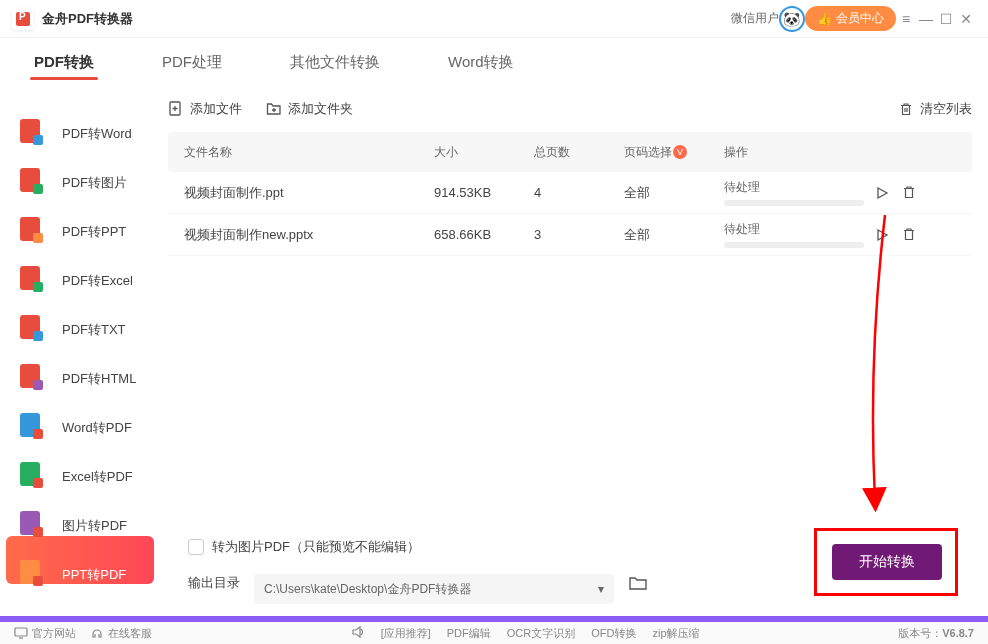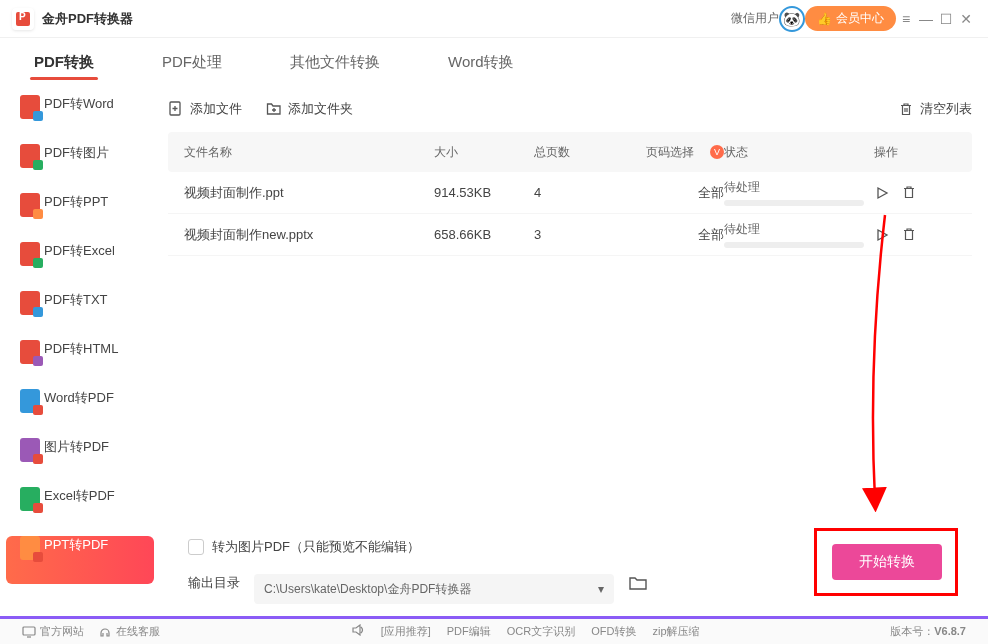--- a/index.html
+++ b/index.html
@@ -19,21 +19,21 @@
 
 
 .tabs { height: 48px; display: flex; align-items: center; padding: 0 30px; gap: 60px; }
 .tab { font-size: 15px; color: #666; cursor: pointer; padding: 10px 4px; position: relative; }
 .tab.active { color: #333; font-weight: bold; }
 .tab.active::after { content: ""; position: absolute; bottom: 2px; left: 0; right: 0; height: 3px; background: #e74c3c; border-radius: 2px; }
 
 
 .main { display: flex; height: 530px; }
 .sidebar { width: 160px; padding: 8px 0; }
-.side-item { height: 48px; display: flex; align-items: flex-start; padding: 0 14px; gap: 4px; cursor: pointer; font-size: 13px; color: #444; border-radius: 6px; margin: 1px 6px; }
+.side-item { height: 48px; display: flex; align-items: flex-end; padding: 0 14px; gap: 22px; cursor: pointer; font-size: 13px; color: #444; border-radius: 6px; margin: 1px 6px; }
 .side-item.active { background: linear-gradient(90deg, #ff6b4a, #ff4757); color: #fff; }
 .file-icon { width: 20px; height: 24px; border-radius: 3px; position: relative; display: flex; align-items: center; justify-content: center; font-size: 8px; color: #fff; font-weight: bold; }
 .fi-red { background: #e74c3c; }
 .fi-blue { background: #3498db; }
 .fi-purple { background: #9b59b6; }
 .fi-green { background: #27ae60; }
 .fi-orange { background: #ff8c42; }
 .file-icon::after { content: ""; position: absolute; bottom: -2px; right: -3px; width: 10px; height: 10px; border-radius: 2px; }
 .fi-sub-blue::after { background: #3498db; }
 .fi-sub-green::after { background: #27ae60; }
@@ -46,45 +46,45 @@
 .toolbar { height: 46px; display: flex; align-items: center; gap: 24px; }
 .tool-btn { display: flex; align-items: center; gap: 6px; font-size: 13px; color: #444; cursor: pointer; }
 .tool-btn.right { margin-left: auto; }
 .icon-box { width: 16px; height: 16px; display: flex; align-items: center; justify-content: center; }
 
 
 .table-head { height: 40px; background: #f7f7f7; display: flex; align-items: center; padding: 0 16px; font-size: 12px; color: #666; border-radius: 4px; }
 .col-name { width: 250px; }
 .col-size { width: 100px; }
 .col-pages { width: 90px; }
-.col-select { width: 100px; display: flex; align-items: center; gap: 16px; justify-content: flex-end; }
+.col-select { width: 100px; display: flex; align-items: center; gap: 1px; }
 .col-status { width: 150px; }
 .col-ops { flex: 1; }
 .badge { width: 14px; height: 14px; background: #ff6b4a; border-radius: 50%; display: inline-flex; align-items: center; justify-content: center; color: #fff; font-size: 9px; }
 
 .table-row { height: 42px; display: flex; align-items: center; padding: 0 16px; font-size: 13px; color: #444; border-bottom: 1px solid #f5f5f5; }
 .status-bar { width: 140px; height: 6px; background: #eee; border-radius: 3px; margin-top: 4px; }
 .col-status .txt { font-size: 12px; color: #666; }
 .ops { display: flex; gap: 12px; }
 .op-icon { cursor: pointer; color: #666; }
 
 
 .bottom-panel { margin-top: auto; padding: 18px 20px 12px 20px; position: relative; }
 .checkbox-row { display: flex; align-items: center; gap: 8px; font-size: 13px; color: #444; margin-bottom: 18px; }
 .checkbox { width: 16px; height: 16px; border: 1.5px solid #ccc; border-radius: 3px; }
 .output-row { display: flex; align-items: flex-start; gap: 14px; font-size: 13px; color: #444; }
 .path-box { width: 360px; height: 30px; background: #f5f5f5; border-radius: 4px; display: flex; align-items: center; padding: 0 10px; color: #666; font-size: 12px; justify-content: space-between; }
-.start-btn { position: absolute; right: 30px; top: 24px; width: 110px; height: 36px; background: #ec4899; color: #fff; border-radius: 4px; display: flex; align-items: center; justify-content: center; font-size: 14px; cursor: pointer; }
+.start-btn { position: absolute; right: 30px; top: 24px; width: 110px; height: 36px; background: #701a75; color: #fff; border-radius: 4px; display: flex; align-items: center; justify-content: center; font-size: 14px; cursor: pointer; }
 .highlight-box { position: absolute; right: 14px; top: 8px; width: 144px; height: 68px; border: 3px solid #ff0000; pointer-events: none; }
 
 
 .arrow-svg { position: absolute; pointer-events: none; }
 
 
-.footer { position: absolute; bottom: 0; left: 0; right: 0; height: 28px; display: flex; align-items: center; padding: 0 22px; font-size: 11px; color: #888; background: #fafafa; border-top: 3px solid #8b5cf6; }
+.footer { position: absolute; bottom: 0; left: 0; right: 0; height: 28px; display: flex; align-items: center; padding: 0 14px; font-size: 11px; color: #888; background: #fafafa; border-top: 6px solid #8b5cf6; }
 .footer-left { display: flex; gap: 14px; }
 .footer-item { display: flex; align-items: center; gap: 4px; cursor: pointer; }
 .footer-center { margin-left: auto; margin-right: auto; display: flex; gap: 16px; }
 .footer-right { }
 
 svg { display: block; }
 </style>
 </head>
 <body>
 
@@ -139,26 +139,26 @@
       </div>
     <div class="side-item">
         <div class="file-icon fi-red fi-sub-purple"></div>
         <span>PDF转HTML</span>
       </div>
     <div class="side-item">
         <div class="file-icon fi-blue fi-sub-red"></div>
         <span>Word转PDF</span>
       </div>
     <div class="side-item">
+        <div class="file-icon fi-green fi-sub-red"></div>
+        <span>Excel转PDF</span>
+      </div>
+    <div class="side-item">
         <div class="file-icon fi-purple fi-sub-red"></div>
         <span>图片转PDF</span>
-      </div>
-    <div class="side-item">
-        <div class="file-icon fi-green fi-sub-red"></div>
-        <span>Excel转PDF</span>
       </div>
     <div class="side-item active">
         <div class="file-icon fi-orange fi-sub-red"></div>
         <span>PPT转PDF</span>
       </div>
   </div>
 
   <div class="content">
     <div class="toolbar">
       <div class="tool-btn">
@@ -190,21 +190,20 @@
     </div>
 
     <div class="table-head">
       <div class="col-name">文件名称</div>
       <div class="col-size">大小</div>
       <div class="col-pages">总页数</div>
       <div class="col-select">
           <span>页码选择</span>
           <span class="badge">V</span>
         </div>
-      <div class="col-status">状态</div>
       <div class="col-ops">操作</div>
     </div>
 
     <div class="table-row">
       <div class="col-name">视频封面制作.ppt</div>
       <div class="col-size">914.53KB</div>
       <div class="col-pages">4</div>
       <div class="col-select">全部</div>
       <div class="col-status">
           <div class="txt">待处理</div>

